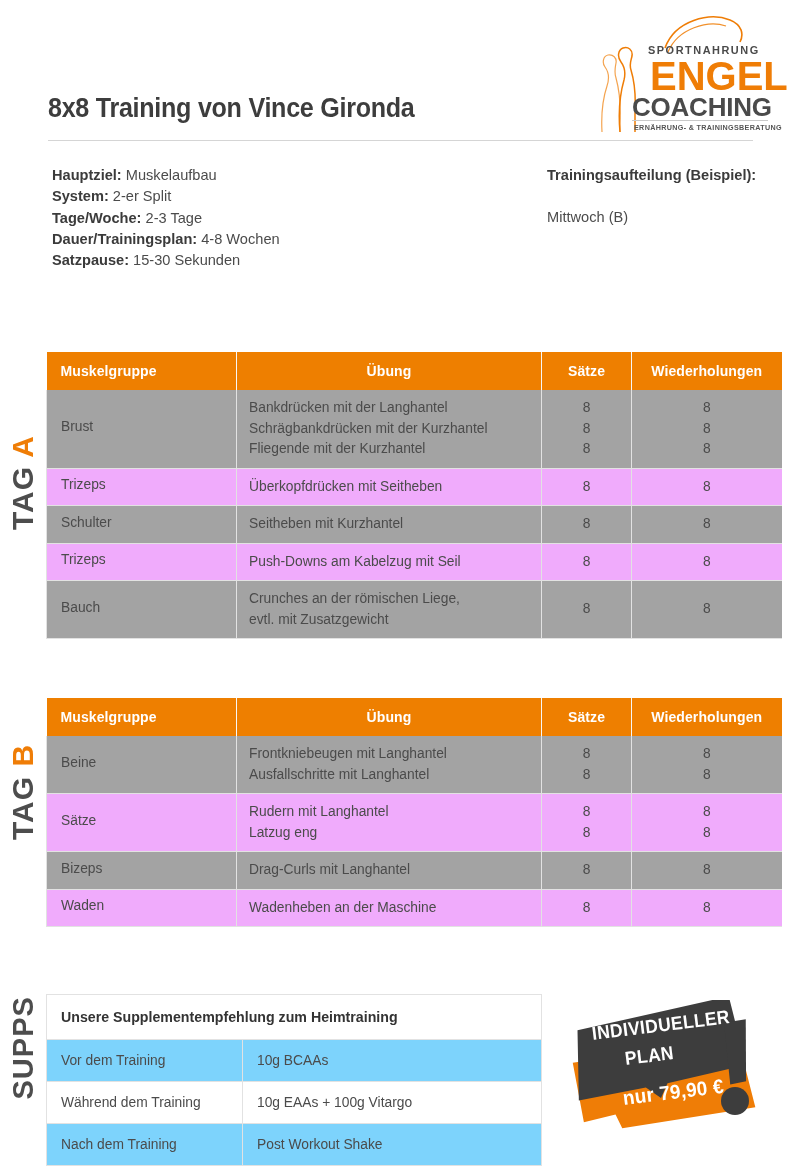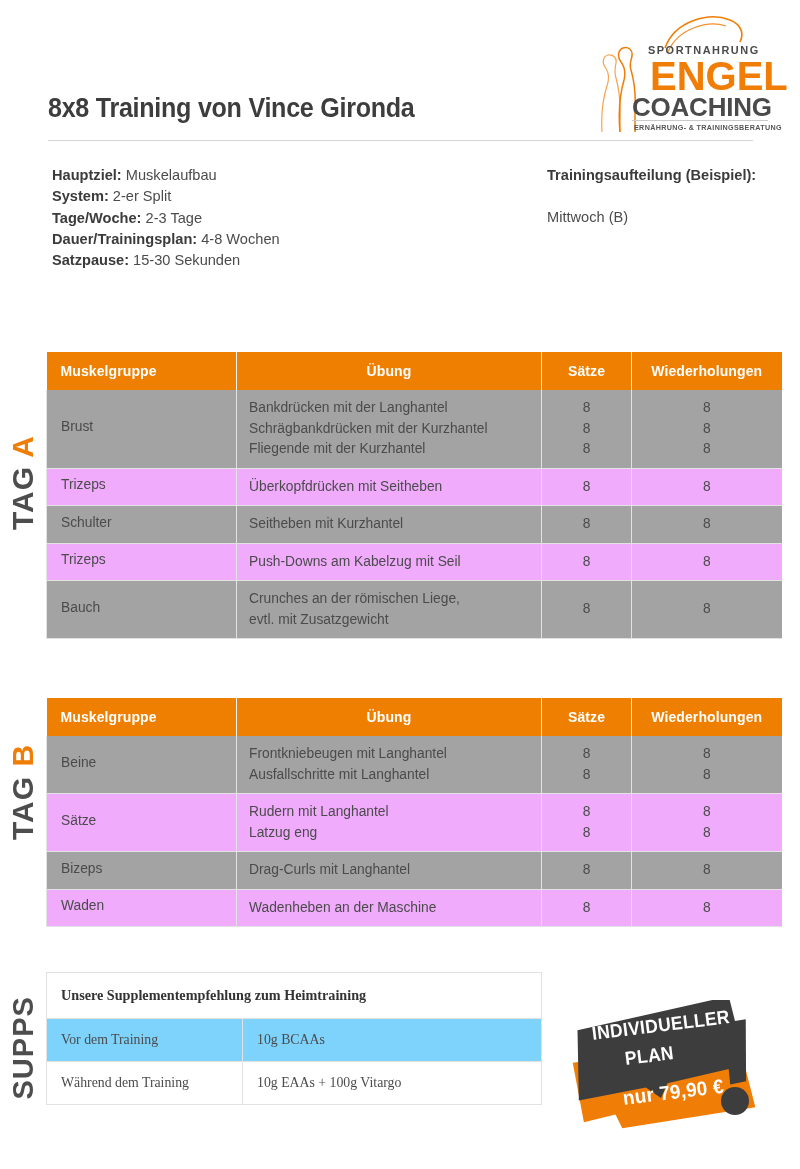--- a/index.html
+++ b/index.html
@@ -382,37 +382,41 @@
         <td class="muscle">Waden</td>
         <td class="ex">Wadenheben an der Maschine</td>
         <td class="num">8</td>
         <td class="num">8</td>
       </tr>
     </tbody>
 </table>
 
 <div class="side-label side-s">SUPPS</div>
 
-<table class="supps" style="top:972px;font-family:Liberation Serif, serif;">
+<table class="supps" style="top:994px;">
   <colgroup>
       <col class="col-when">
       <col>
     </colgroup>
   <tbody>
     <tr class="head">
       <td colspan="2">Unsere Supplementempfehlung zum Heimtraining</td>
     </tr>
   <tr class="odd">
         <td>Vor dem Training</td>
         <td>10g BCAAs</td>
       </tr>
       <tr class="even">
         <td>Während dem Training</td>
         <td>10g EAAs + 100g Vitargo</td>
       </tr>
+      <tr class="odd">
+        <td>Nach dem Training</td>
+        <td>Post Workout Shake</td>
+      </tr>
     </tbody>
 </table>
 
 <div class="promo">
   <svg width="225" height="130" viewBox="0 0 225 130">
 
     <polygon points="6,58 172,42 186,112 52,126 46,112 14,118" fill="#ef7d06" transform="rotate(-3 96 84)"></polygon>
 
     <polygon points="12,22 166,4 176,74 96,84 88,98 74,86 6,92" fill="#3d3d3d" transform="rotate(-6 90 50)"></polygon>
 

